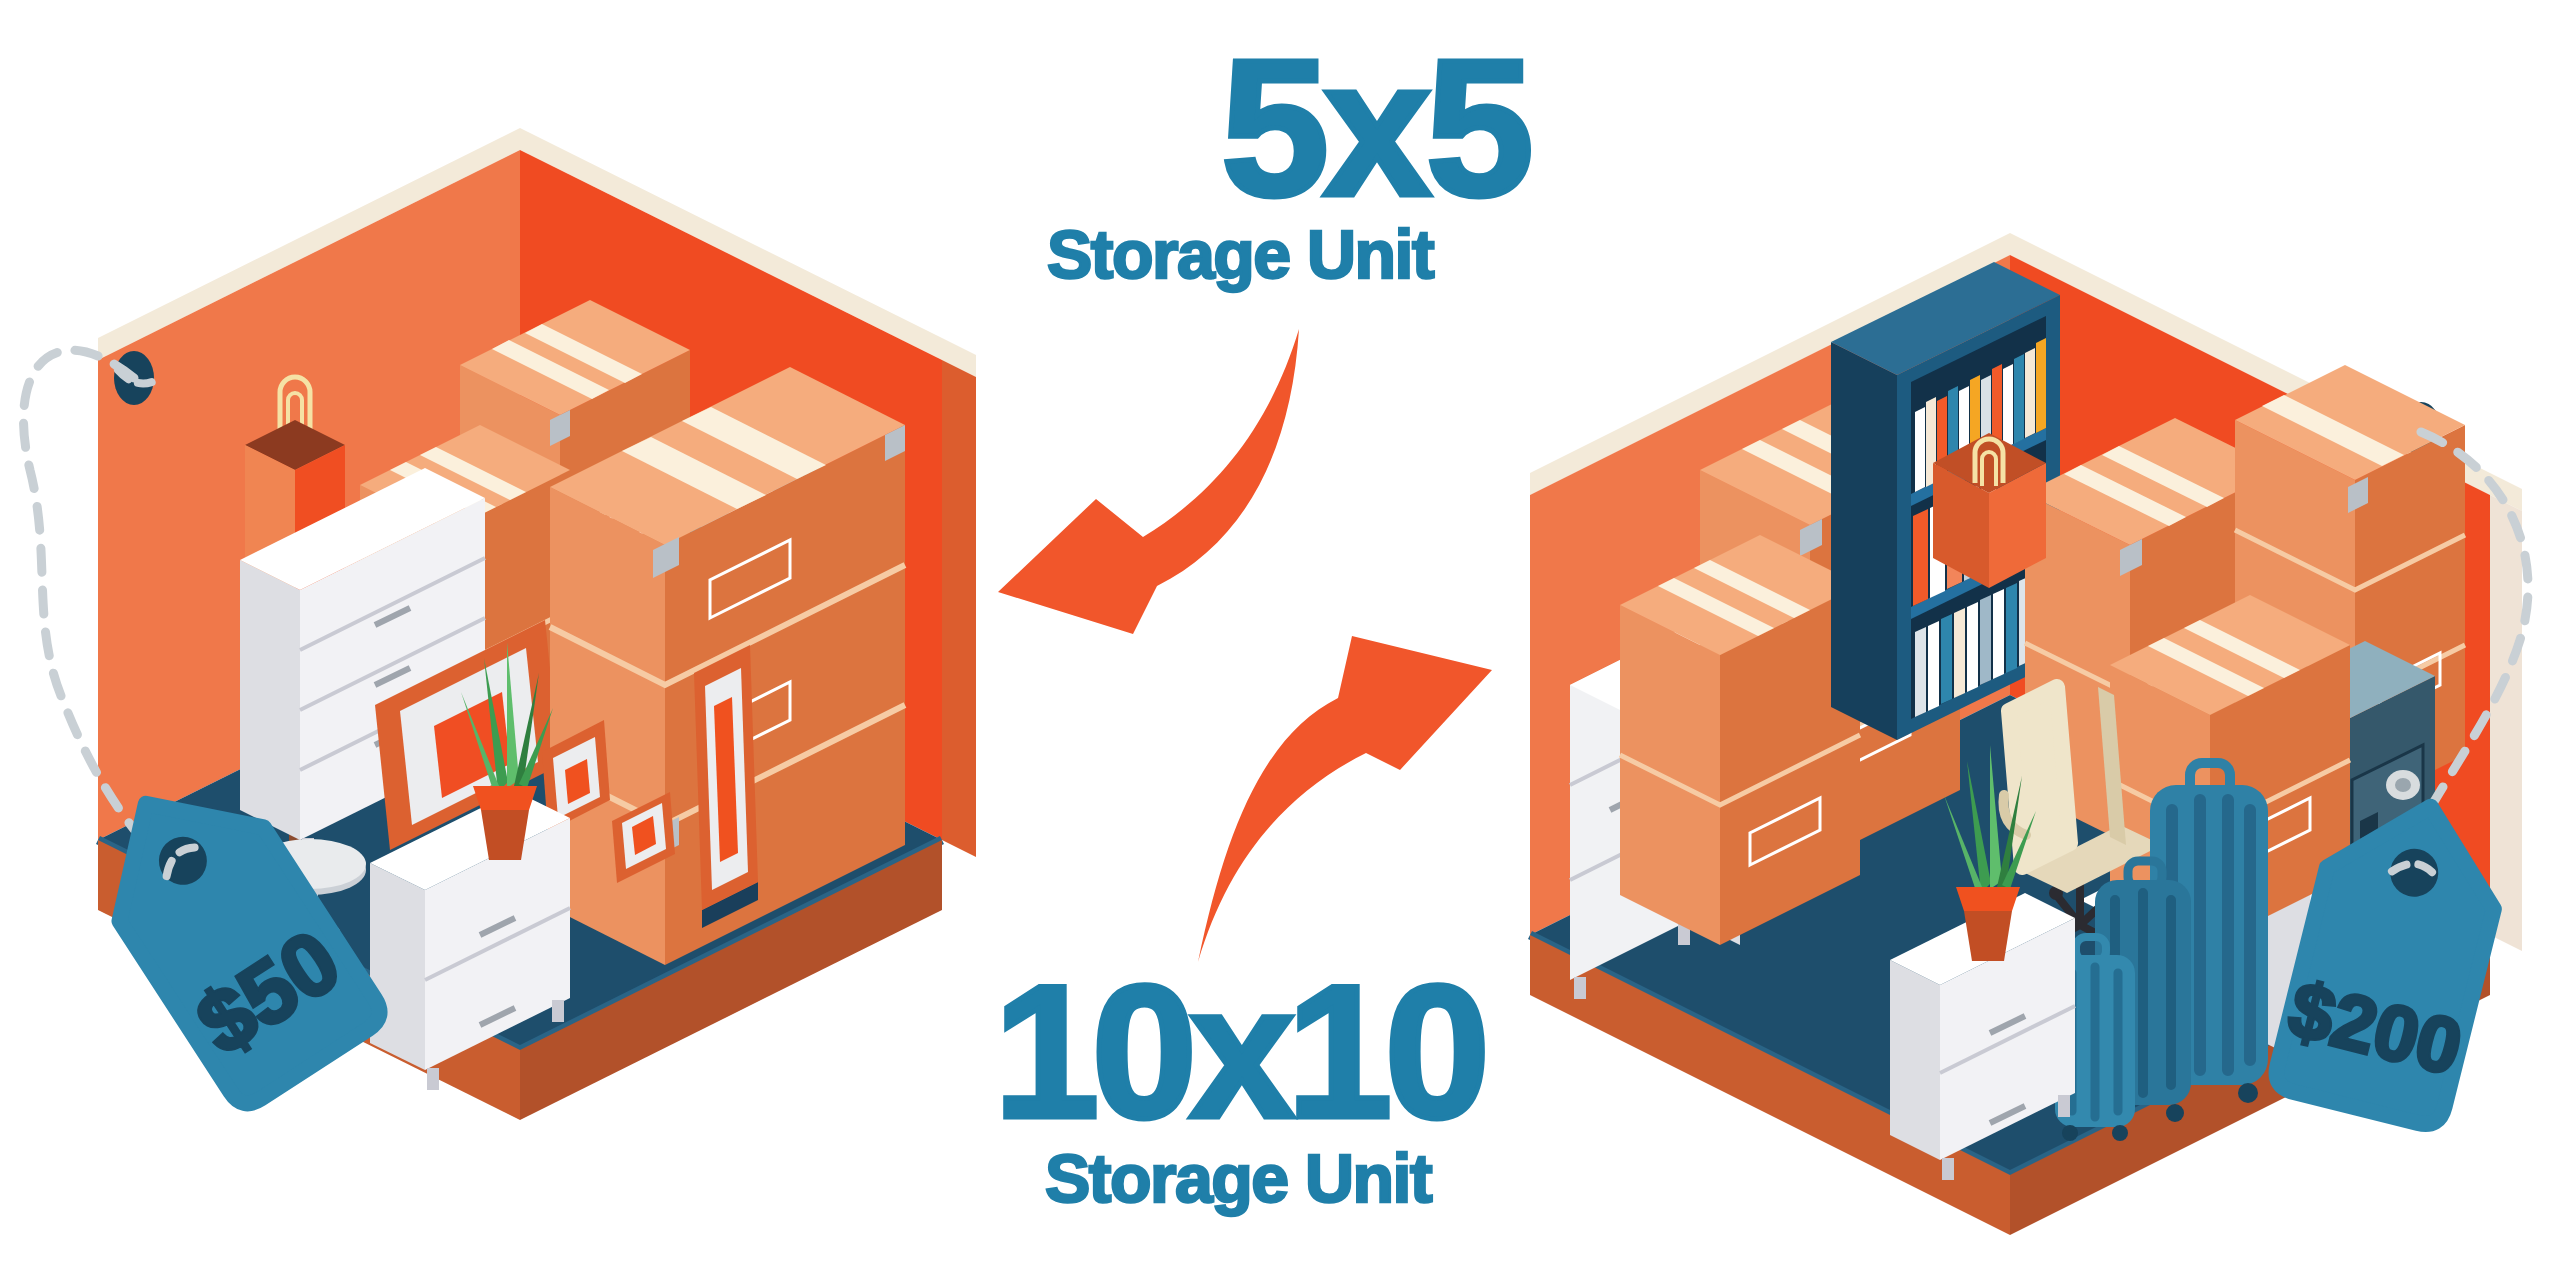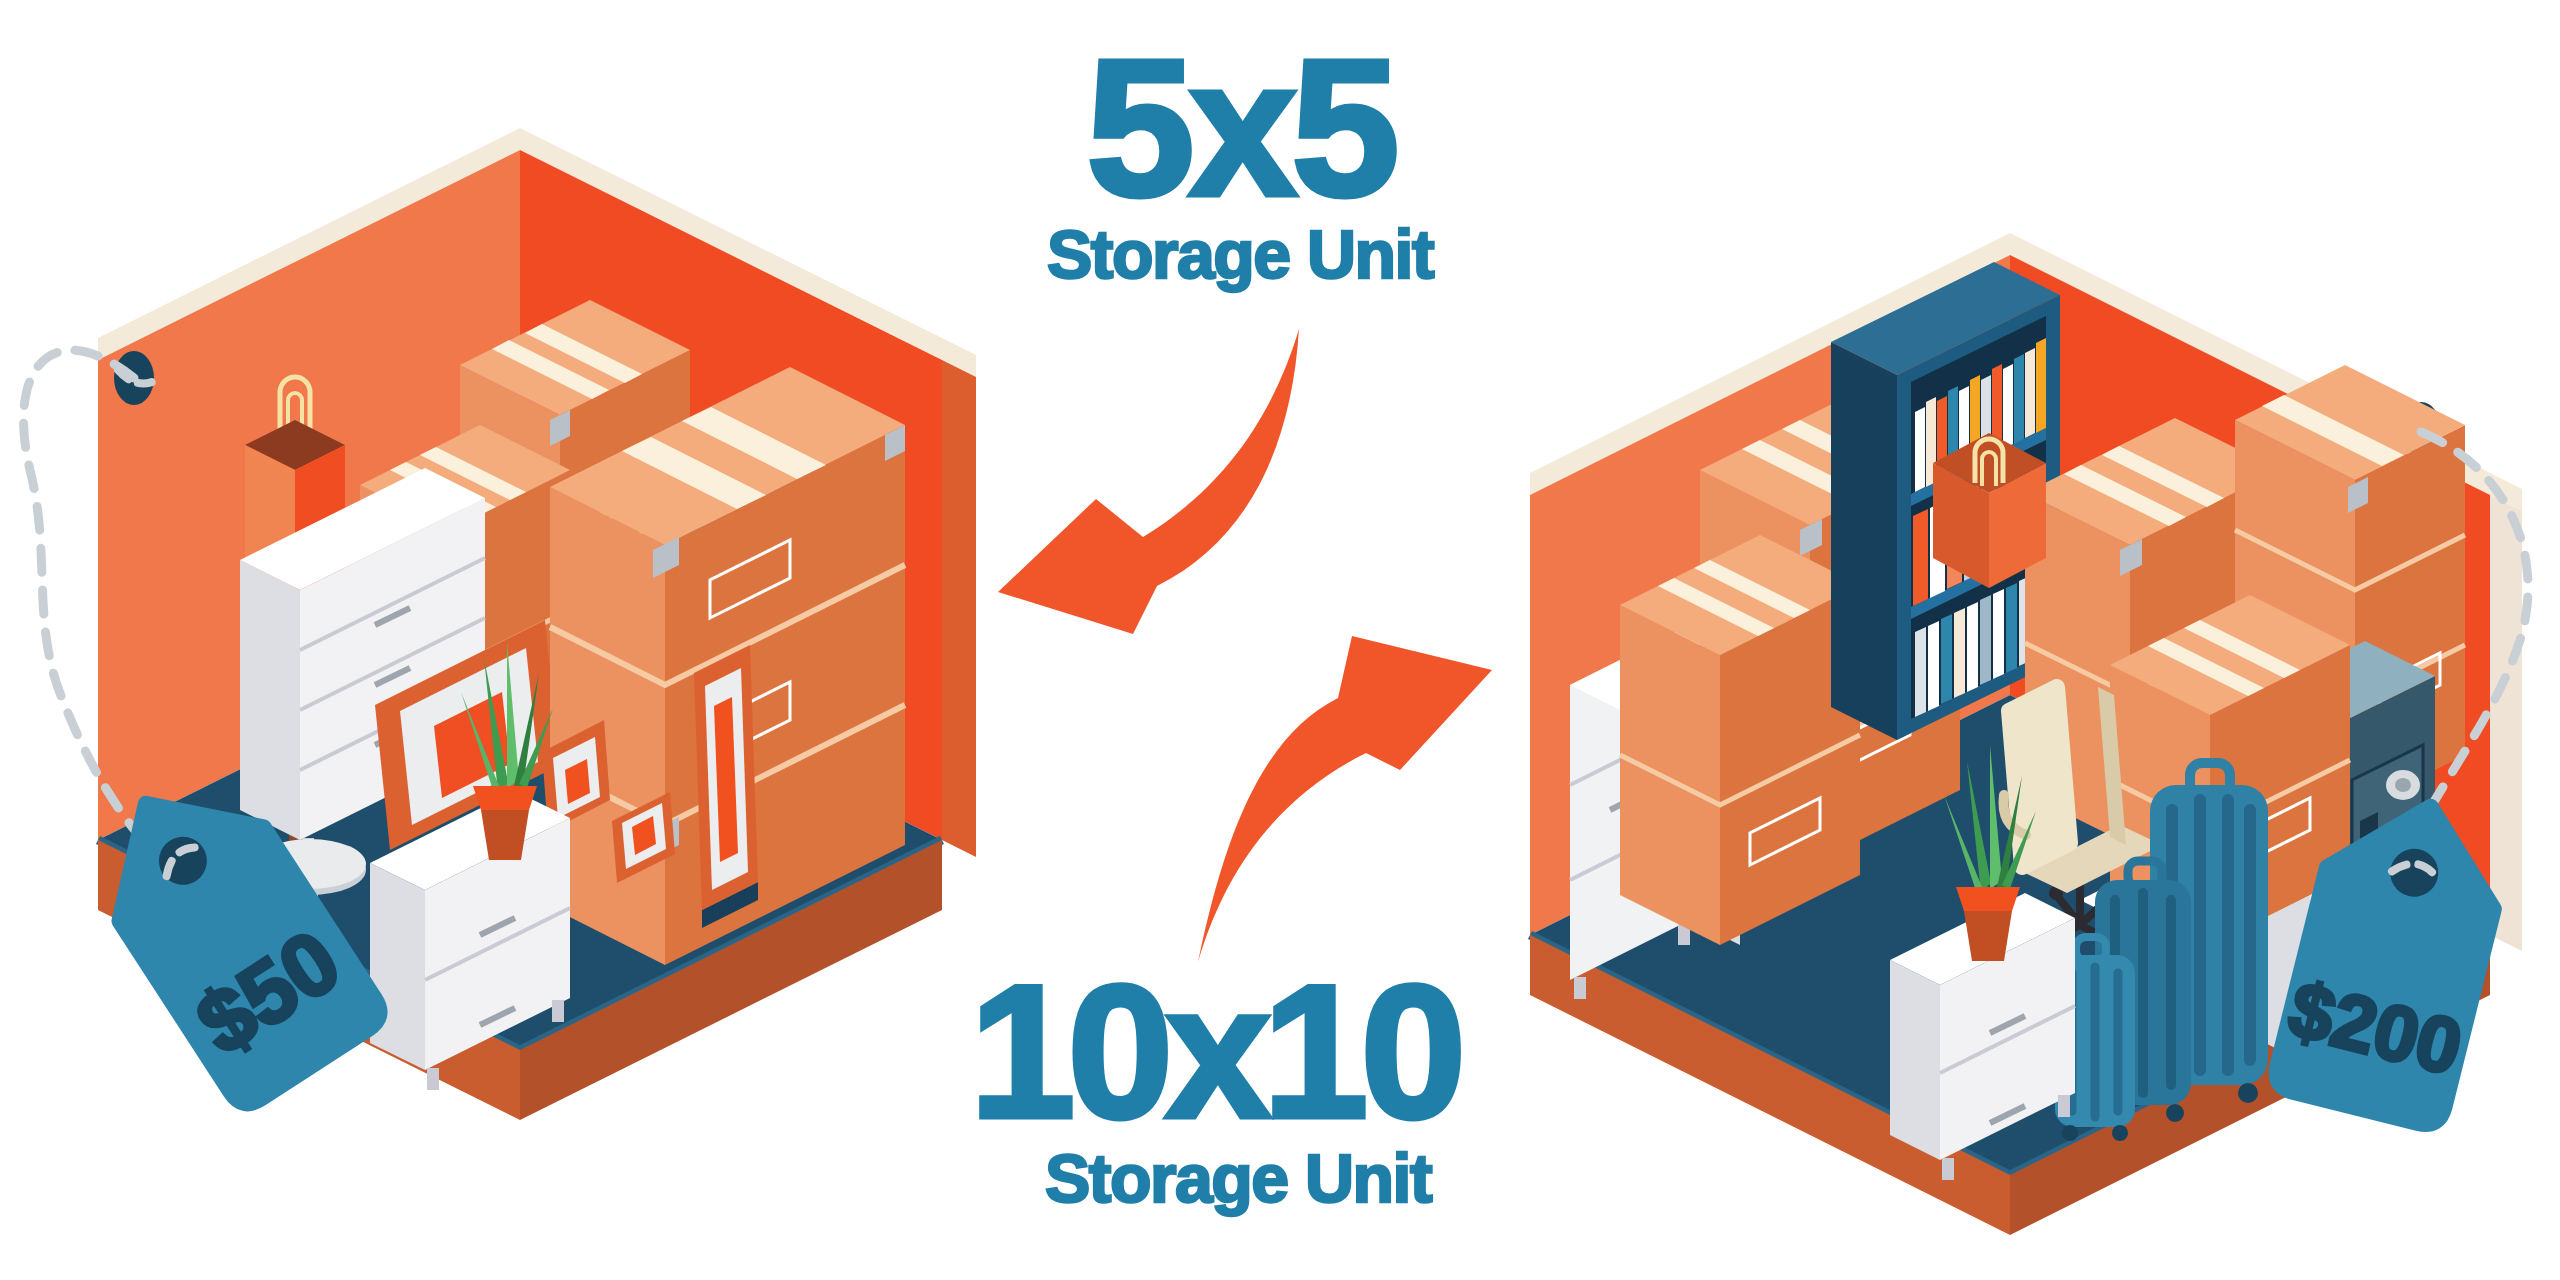--- a/index.html
+++ b/index.html
@@ -1,22 +1,22 @@
 <!DOCTYPE html>
 <html><head>
 <meta charset="utf-8">
 <style>
   html,body{margin:0;padding:0;background:#ffffff;}
   .stage{position:relative;width:2560px;height:1280px;background:#ffffff;overflow:hidden;
          font-family:"Liberation Sans",sans-serif;}
   .scene-svg{position:absolute;left:0;top:0;}
   .headline{position:absolute;text-align:center;color:#1f7fa9;font-weight:bold;line-height:1;
             -webkit-text-stroke:5px #1f7fa9;}
-  .headline.small{left:1005px;top:30px;width:470px;font-size:195px;letter-spacing:-6px;}
-  .headline.large{left:954px;top:956px;width:520px;font-size:190px;letter-spacing:-8px;}
+  .headline.small{left:1058px;top:30px;width:470px;font-size:195px;letter-spacing:-6px;text-align:right;}
+  .headline.large{left:978px;top:956px;width:520px;font-size:190px;letter-spacing:-8px;}
   .subline{position:absolute;text-align:center;color:#1f7fa9;font-weight:bold;line-height:1.1;
            font-size:68px;letter-spacing:-1.5px;-webkit-text-stroke:2.5px #1f7fa9;}
   .subline.small{left:1005px;top:217px;width:470px;}
   .subline.large{left:978px;top:1141px;width:520px;}
   .tag-text{font-family:"Liberation Sans",sans-serif;font-weight:bold;fill:#17435c;
             paint-order:stroke;stroke:#17435c;stroke-width:4px;text-anchor:middle;}
 </style>
 </head>
 <body>
 

